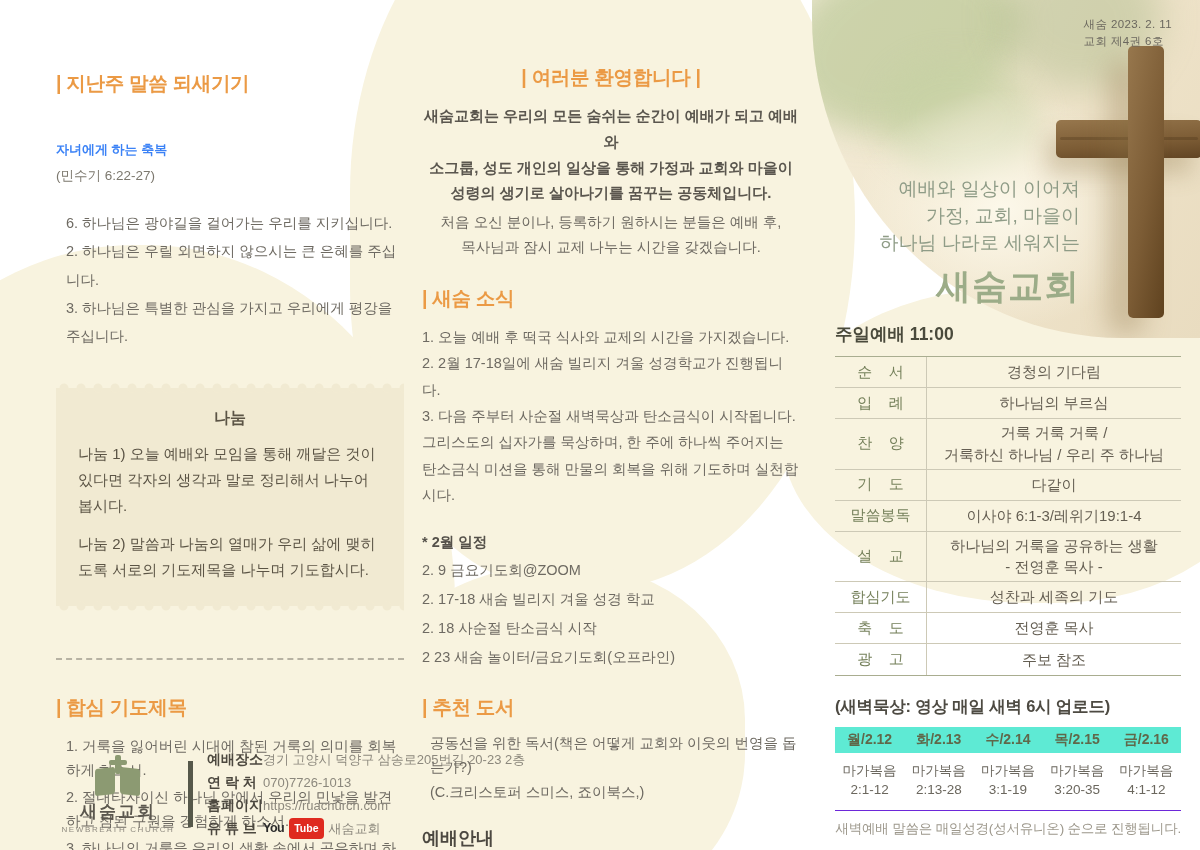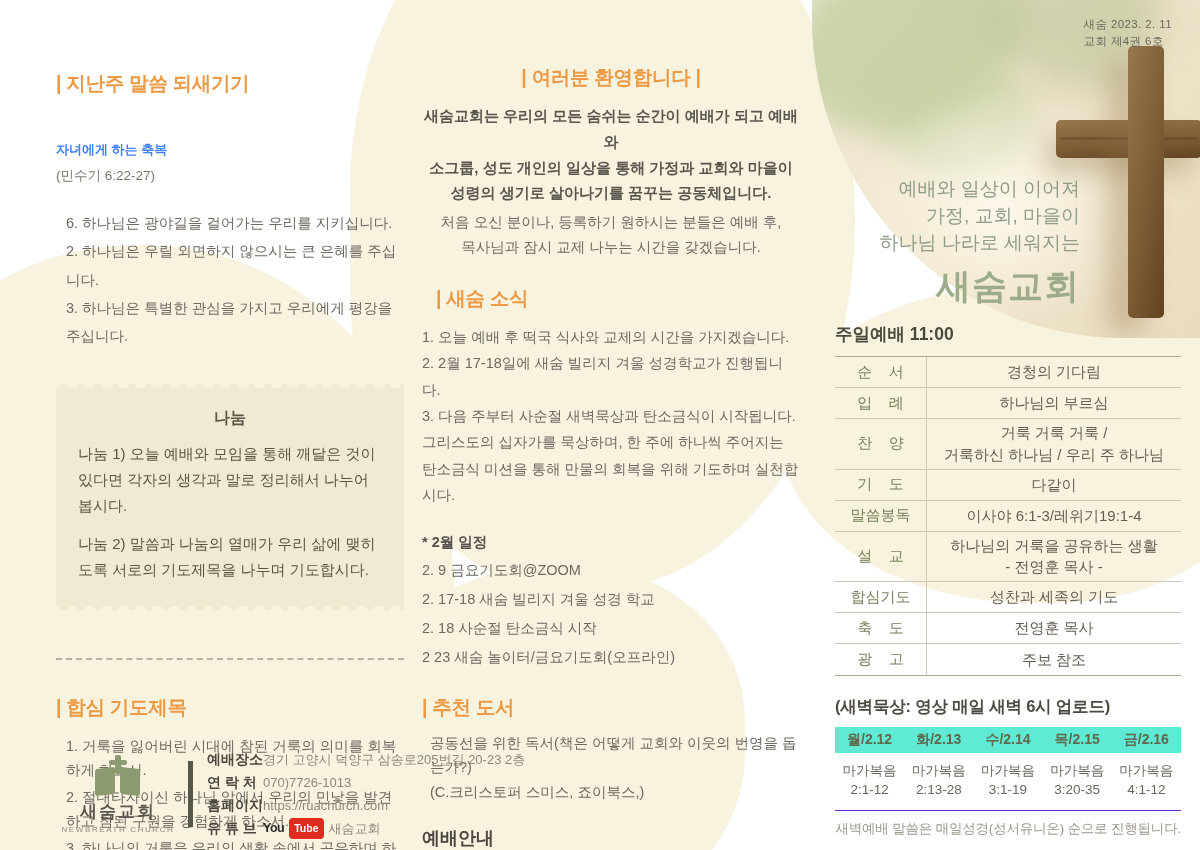--- a/index.html
+++ b/index.html
@@ -70,21 +70,21 @@
   .foot-values { font-size:13px; color:#8c887d; line-height:1.77; }
   .yt-row { display:flex; align-items:center; gap:5px; }
   .yt-you { font-weight:bold; color:#2a2a2a; font-size:12.5px; letter-spacing:-.5px; }
   .yt-badge { background:#df2a1f; color:#fff; font-weight:bold; font-size:10.5px; padding:1px 5px 2px; border-radius:4px; }
 
   
   .col-mid { position:absolute; left:422px; top:64px; width:378px; z-index:2; }
   .welcome-head { text-align:center; }
   .welcome-bold { margin-top:12px; text-align:center; font-size:15px; font-weight:bold; color:#5a564e; line-height:1.72; white-space:pre-line; }
   .welcome-normal { margin-top:4px; text-align:center; font-size:14.5px; color:#6e6a62; line-height:1.68; white-space:pre-line; }
-  .news-head { margin-top:26px;margin-left:14px; }
+  .news-head { margin-top:26px; }
   .news-body { margin-top:12px; font-size:14.5px; line-height:1.82; white-space:pre-line; }
   .sched-title { margin-top:24px; font-weight:bold; color:#55514a; font-size:14.5px; }
   .sched-body { margin-top:4px; font-size:14.5px; line-height:2.0; white-space:pre-line; }
   .book-head { margin-top:22px; }
   .book-body { margin-top:10px; font-size:14.5px; line-height:1.7; white-space:pre-line; padding-left:8px; }
 
   .wi-title { margin-top:22px; font-size:18px; font-weight:bold; color:#4c4840; }
 
   
   .col-right { position:absolute; left:835px; top:322px; width:346px; z-index:2; }

